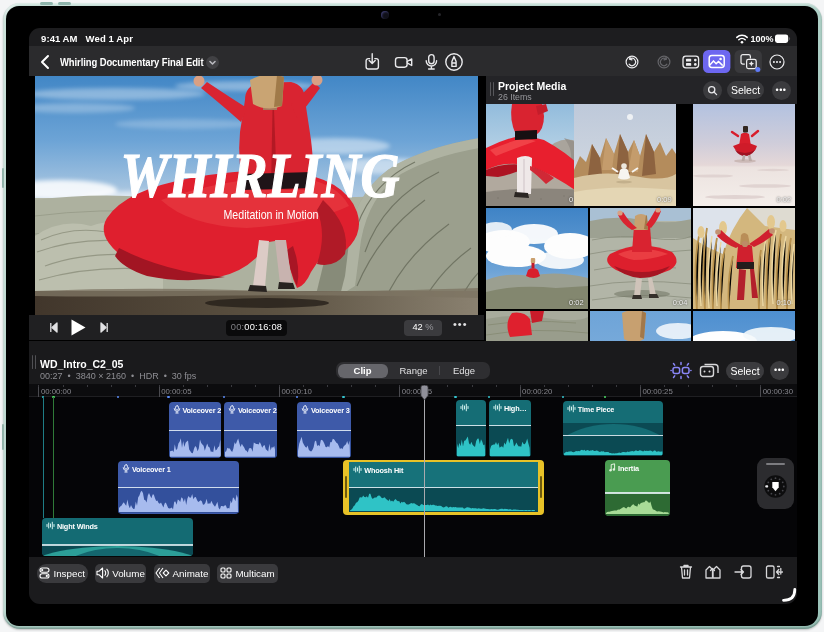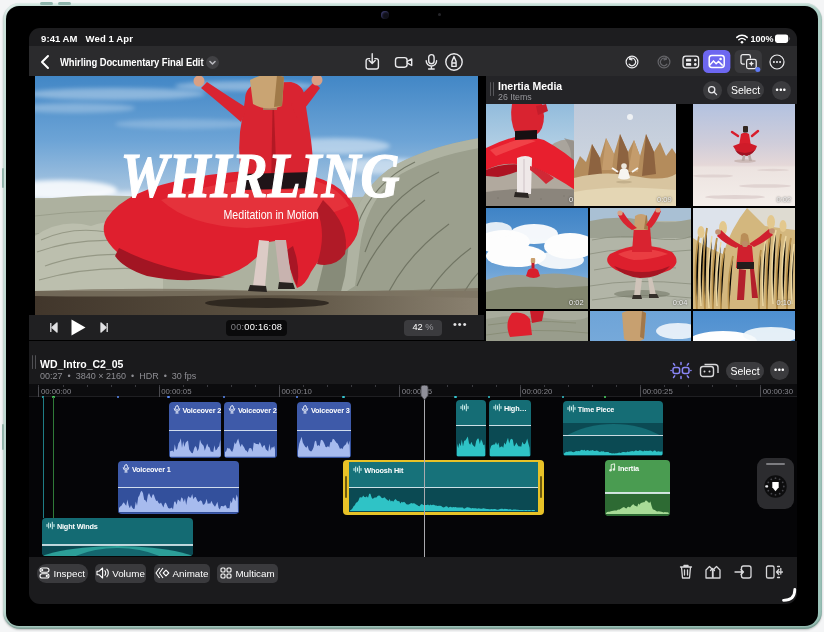--- a/index.html
+++ b/index.html
@@ -201,21 +201,21 @@
           <path d="M63.2 6v9"></path>
 </g>
 <path d="M27.5 2.6l14 7.9-14 7.9z" fill="#fff"></path>
 </svg>
       <div class="abs" style="left:197px;top:292px;width:61px;height:15.5px;background:#0a0a0b;border-radius:4px;text-align:center;line-height:15.5px;font-size:9.3px;letter-spacing:.2px"><span style="color:#7f7f84">00:</span><span style="color:#fff">00:16:08</span></div>
       <div class="abs" style="left:375px;top:292px;width:38px;height:15.5px;background:#3b3b3e;border-radius:4px;text-align:center;line-height:15.5px;font-size:9.3px"><span style="color:#fff">42</span><span style="color:#9a9a9e">&nbsp;%</span></div>
       <div class="txt" style="left:424px;top:290px;font-size:11px;color:#e2e2e4;letter-spacing:1px">•••</div>
       <div class="abs" style="left:457px;top:48px;width:311px;height:28px;background:#242427"></div>
       <div class="abs" style="left:460.5px;top:54px;width:1.5px;height:14px;background:#57575b;border-radius:1px"></div>
       <div class="abs" style="left:463.7px;top:54px;width:1.5px;height:14px;background:#57575b;border-radius:1px"></div>
-      <div class="txt" style="left:469px;top:52px;font-size:10.5px;font-weight:bold">Inertia Media</div>
+      <div class="txt" style="left:469px;top:52px;font-size:10.5px;font-weight:bold">Project Media</div>
       <div class="txt" style="left:469px;top:64px;font-size:8.8px;color:#98989d">26 Items</div>
       <svg class="abs" style="left:674px;top:52.5px" width="19" height="19" viewBox="0 0 19 19">
         <circle cx="9.5" cy="9.5" r="9.5" fill="#3b3b3e"></circle>
         <circle cx="8.7" cy="8.7" r="3.1" stroke="#e6e6e8" fill="none" stroke-width="1.3"></circle>
         <path d="M11 11l2.6 2.6" stroke="#e6e6e8" stroke-width="1.3" stroke-linecap="round"></path>
       </svg>
       <div class="abs" style="left:698px;top:53px;width:37px;height:18px;background:#3b3b3e;border-radius:9px;text-align:center;line-height:18px;font-size:10.5px;color:#fff">Select</div>
       <div class="abs" style="left:742.5px;top:53px;width:19px;height:19px;background:#3b3b3e;border-radius:50%;text-align:center;line-height:19px;font-size:9px;color:#fff;letter-spacing:.5px">•••</div>
       <div class="abs" style="left:457px;top:76px;width:101.7px;height:101.5px;overflow:hidden;background:#222">
         <svg width="102" height="102" viewBox="0 0 102 102">
@@ -438,20 +438,26 @@
 </svg>
       </div>
       <div class="abs" style="left:0;top:313px;width:768px;height:263px;background:#050507"></div>
       <div class="abs" style="left:0;top:313px;width:768px;height:43px;background:#1a1a1c"></div>
       <div class="abs" style="left:0;top:356px;width:768px;height:13px;background:#0c0c0e;border-bottom:1px solid #1f1f22"></div>
       <div class="abs" style="left:0;top:529px;width:768px;height:47px;background:#1b1b1d"></div>
       <div class="abs" style="left:2.5px;top:327px;width:1.5px;height:14px;background:#505054;border-radius:1px"></div>
       <div class="abs" style="left:5.700000000000003px;top:327px;width:1.5px;height:14px;background:#505054;border-radius:1px"></div>
       <div class="txt" style="left:11px;top:329.5px;font-size:10.5px;font-weight:bold">WD_Intro_C2_05</div>
       <div class="txt" style="left:11px;top:342.5px;font-size:9px;color:#8e8e93">00:27 &nbsp;•&nbsp; 3840 × 2160 &nbsp;•&nbsp; HDR &nbsp;•&nbsp; 30 fps</div>
+      <div class="abs" style="left:307px;top:334px;width:154px;height:17px;background:#2e2e31;border-radius:7px">
+<div class="abs" style="left:1.5px;top:1.5px;width:50px;height:14px;background:#66666b;border-radius:6px;text-align:center;line-height:14px;font-size:9.5px;font-weight:bold;color:#fff">Clip</div>
+<div class="abs" style="left:52px;top:0;width:51px;height:17px;text-align:center;line-height:17px;font-size:9.5px;color:#e0e0e2">Range</div>
+<div class="abs" style="left:103px;top:0;width:50px;height:17px;text-align:center;line-height:17px;font-size:9.5px;color:#e0e0e2">Edge</div>
+<div class="abs" style="left:103px;top:4px;width:1px;height:9px;background:#48484c"></div>
+</div>
       <svg class="abs" style="left:641px;top:333px" width="22" height="19" viewBox="0 0 22 19">
 <g stroke="#8a87f8" stroke-width="1.5" fill="none" stroke-linecap="round">
 <rect x="3" y="6.5" width="6.6" height="6" rx="2"></rect>
           <rect x="12.4" y="6.5" width="6.6" height="6" rx="2"></rect>
 <path d="M11 1.5v2M11 15.5v2M3.5 2.5l1.2 1.6M18.5 2.5l-1.2 1.6M3.5 16.5l1.2-1.6M18.5 16.5l-1.2-1.6M1 9.5h.2M20.8 9.5h.2"></path>
 </g>
       </svg>
       <svg class="abs" style="left:670px;top:333px" width="21" height="19" viewBox="0 0 21 19">
 <g stroke="#d6d6d8" stroke-width="1.4" fill="none">
 <rect x="1.5" y="5.5" width="13" height="10" rx="2.5"></rect>

